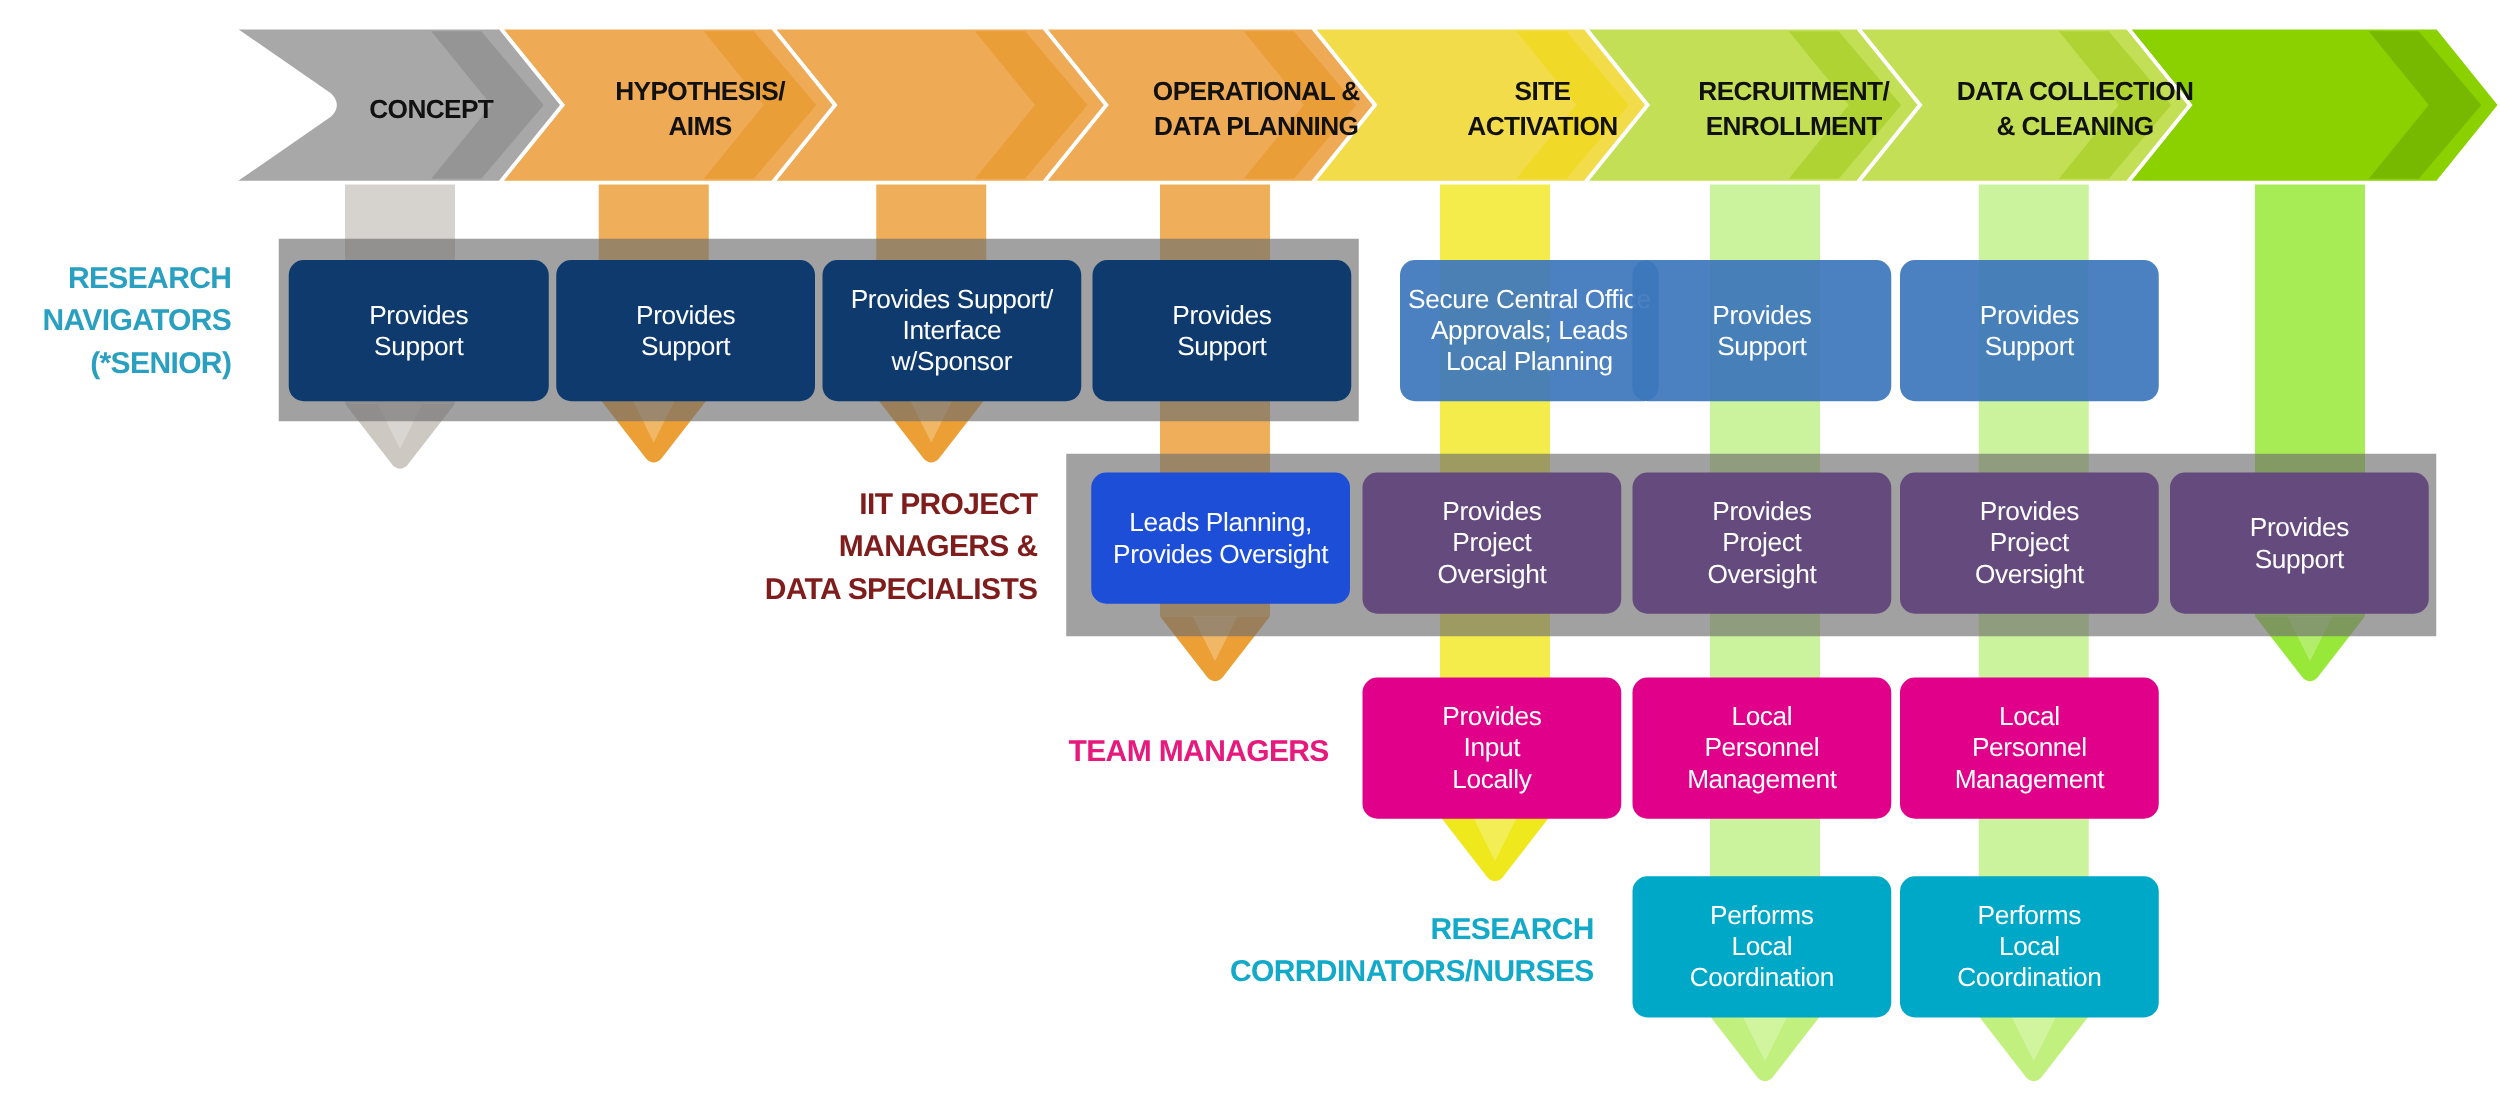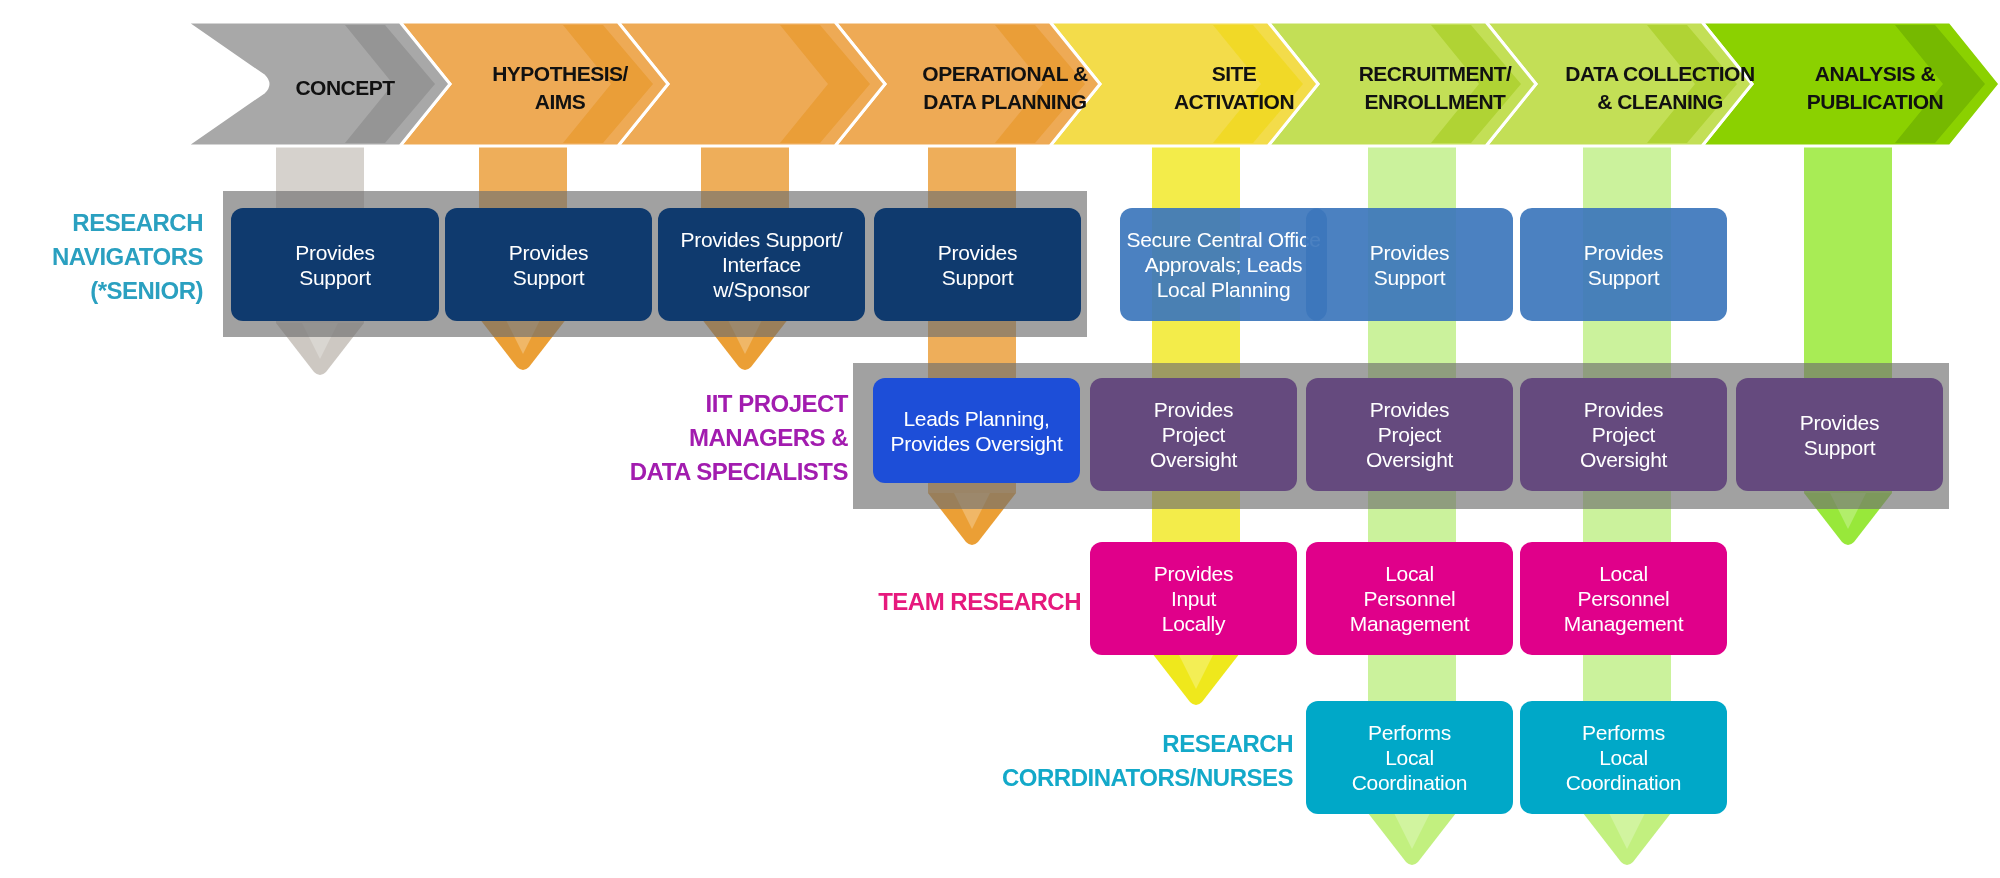--- a/index.html
+++ b/index.html
@@ -8,21 +8,21 @@
   #stage { position:absolute; left:0; top:0; width:2000px; height:878px; }
   svg#art { position:absolute; left:0; top:0; }
   .chev-label { position:absolute; display:flex; align-items:center; justify-content:center;
                 text-align:center; font-weight:bold; color:#111; font-size:21px; line-height:28px;
                 letter-spacing:-0.5px; white-space:pre-line; pointer-events:none; }
   .band { position:absolute; background:rgba(110,110,110,0.65); }
   .box { position:absolute; border-radius:12px; display:flex; align-items:center; justify-content:center;
          text-align:center; color:#ffffff; font-size:21px; line-height:25px; white-space:pre-line;
          letter-spacing:-0.3px; }
   .role { position:absolute; text-align:right; font-weight:bold; font-size:24px; line-height:34px;
-          letter-spacing:-0.5px; white-space:pre-line;padding-left:18px; }
+          letter-spacing:-0.5px; white-space:pre-line; }
 </style>
 </head>
 <body>
 
 <div id="stage">
   <svg id="art" width="2000" height="878">
     <g id="stems">
         <rect x="276" y="146" width="88" height="177" fill="#d6d2cd"></rect>
         <path d="M276 323 L364 323 L326 372 Q320 378 314 372 Z" fill="#cdc8c2"></path>
         <path d="M302 323 L338 323 L320 359 Z" fill="#ffffff" opacity="0.25"></path>
@@ -72,33 +72,31 @@
   <div class="chev-label" style="left:470px;top:28px;width:180px;height:120px;">HYPOTHESIS/
 AIMS</div>
   <div class="chev-label" style="left:905px;top:28px;width:200px;height:120px;">OPERATIONAL &amp;
 DATA PLANNING</div>
   <div class="chev-label" style="left:1144px;top:28px;width:180px;height:120px;">SITE
 ACTIVATION</div>
   <div class="chev-label" style="left:1340px;top:28px;width:190px;height:120px;">RECRUITMENT/
 ENROLLMENT</div>
   <div class="chev-label" style="left:1555px;top:28px;width:210px;height:120px;">DATA COLLECTION
 &amp; CLEANING</div>
-  <div class="chev-label" style="left:1780px;top:28px;width:190px;height:120px;">ANALYSIS &amp;
-PUBLICATION</div>
 
   <div class="band" style="left:223px;top:191px;width:864px;height:146px;"></div>
   <div class="band" style="left:853px;top:363px;width:1096px;height:146px;"></div>
 
   <div class="role" style="left:0px;top:206px;width:185px;color:#2aa0c0;">RESEARCH
 NAVIGATORS
 (*SENIOR)</div>
-  <div class="role" style="left:560px;top:387px;width:270px;color:#a21caf;text-align:right;">IIT PROJECT
+  <div class="role" style="left:560px;top:387px;width:270px;color:#7f1d1d;text-align:right;">IIT PROJECT
 MANAGERS &amp;
 DATA SPECIALISTS</div>
-  <div class="role" style="left:780px;top:585px;width:283px;color:#e6197d;">TEAM RESEARCH</div>
+  <div class="role" style="left:780px;top:585px;width:283px;color:#e6197d;">TEAM MANAGERS</div>
   <div class="role" style="left:880px;top:727px;width:395px;color:#13a9c9;">RESEARCH
 CORRDINATORS/NURSES</div>
 
   <div class="box" style="left:231px;top:208px;width:208px;height:113px;background:#0f3a6e;">Provides
 Support</div>
   <div class="box" style="left:445px;top:208px;width:207px;height:113px;background:#0f3a6e;">Provides
 Support</div>
   <div class="box" style="left:658px;top:208px;width:207px;height:113px;background:#0f3a6e;text-align:center;">Provides Support/
 Interface
 w/Sponsor</div>

